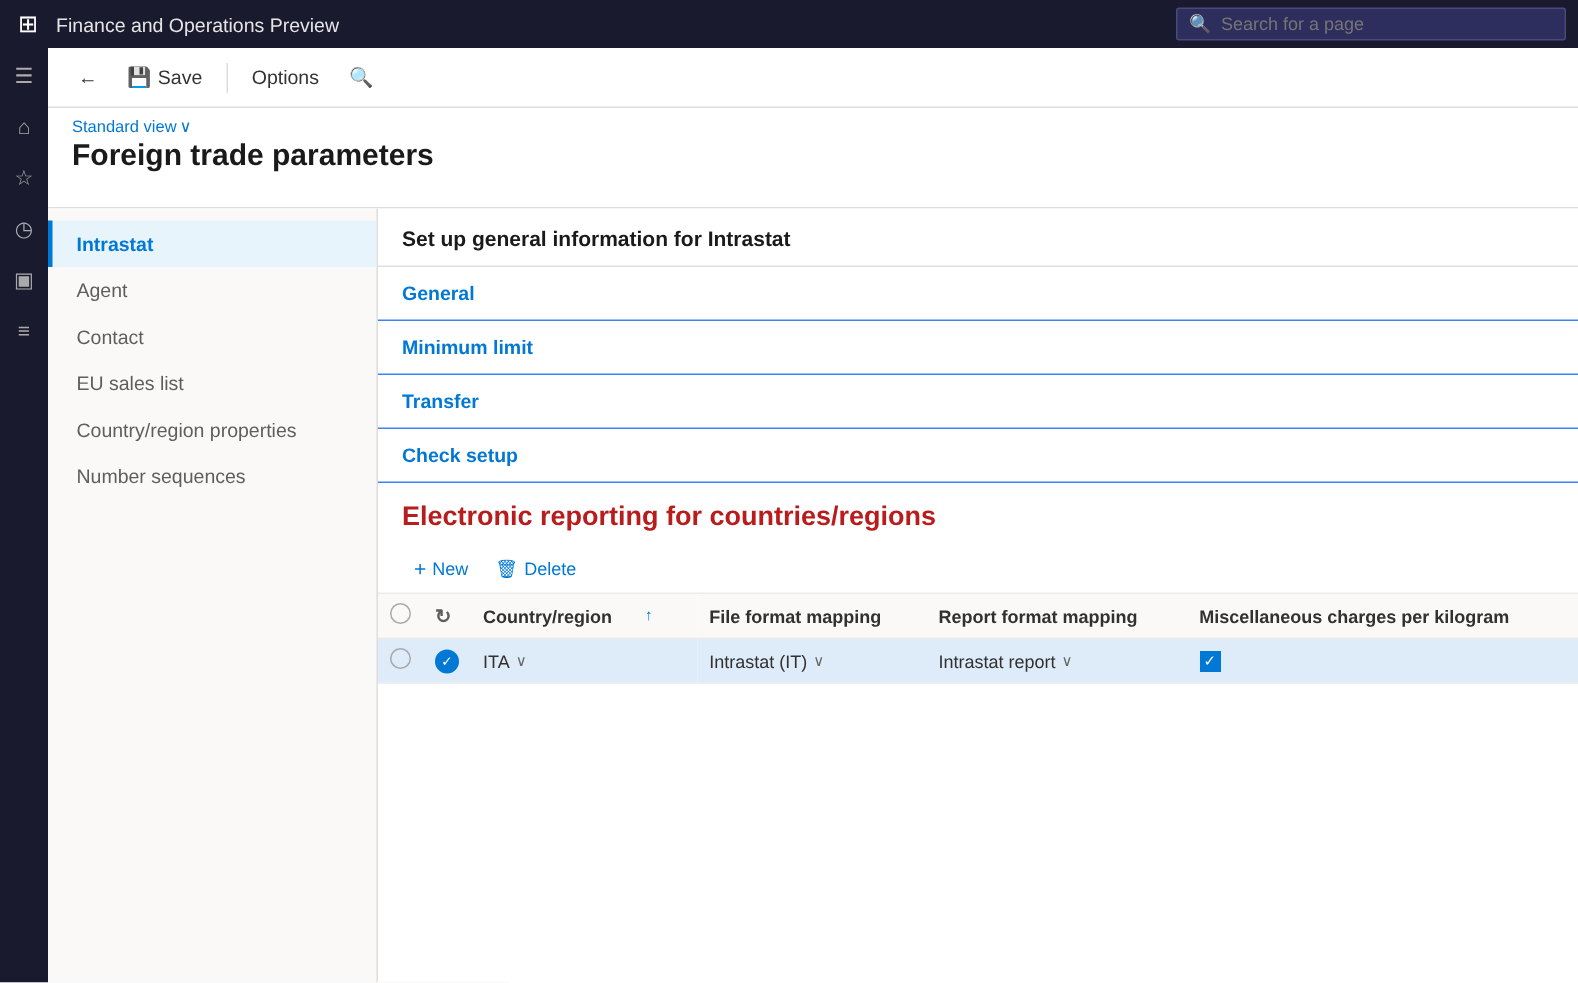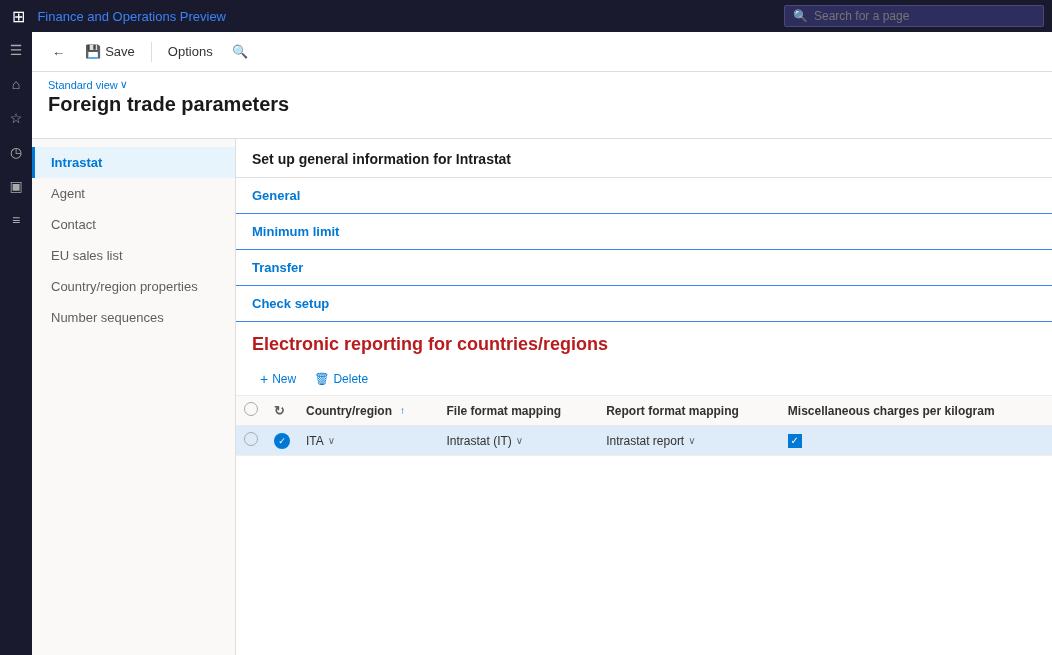--- a/index.html
+++ b/index.html
@@ -14,21 +14,21 @@
       padding: 0 8px;
       gap: 8px;
     }
     .top-bar-grid {
       color: #fff;
       font-size: 16px;
       cursor: pointer;
       padding: 4px;
     }
     .top-bar-title {
-      color: #3b82f6;
+      color: #e5e5e5;
       font-size: 13px;
       flex: 1;
     }
     .top-bar-search {
       background: #2d2d5e;
       border: 1px solid #4a4a7a;
       border-radius: 2px;
       color: #ccc;
       padding: 3px 8px;
       width: 260px;
@@ -130,21 +130,21 @@
     
     .main-content {
       display: flex;
       flex: 1;
       overflow: hidden;
       background: #fff;
     }
 
     
     .side-nav {
-      width: 204px;
+      width: 220px;
       border-right: 1px solid #ddd;
       background: #faf9f8;
       padding: 8px 0;
       overflow-y: auto;
     }
     .side-nav-item {
       padding: 8px 16px;
       font-size: 13px;
       color: #605e5c;
       cursor: pointer;
@@ -238,21 +238,21 @@
     .data-table td {
       padding: 6px 8px;
       border-bottom: 1px solid #f0efee;
       color: #323130;
     }
     .data-table tr.selected td { background: #deecf9; }
 
     .th-sort {
       display: flex;
       align-items: center;
-      gap: 8px;
+      gap: 22px;
     }
     .sort-arrow { color: #0078d4; font-size: 10px; }
 
     
     .cb-cell {
       text-align: center;
       width: 30px;
     }
     .row-selector {
       width: 14px;

